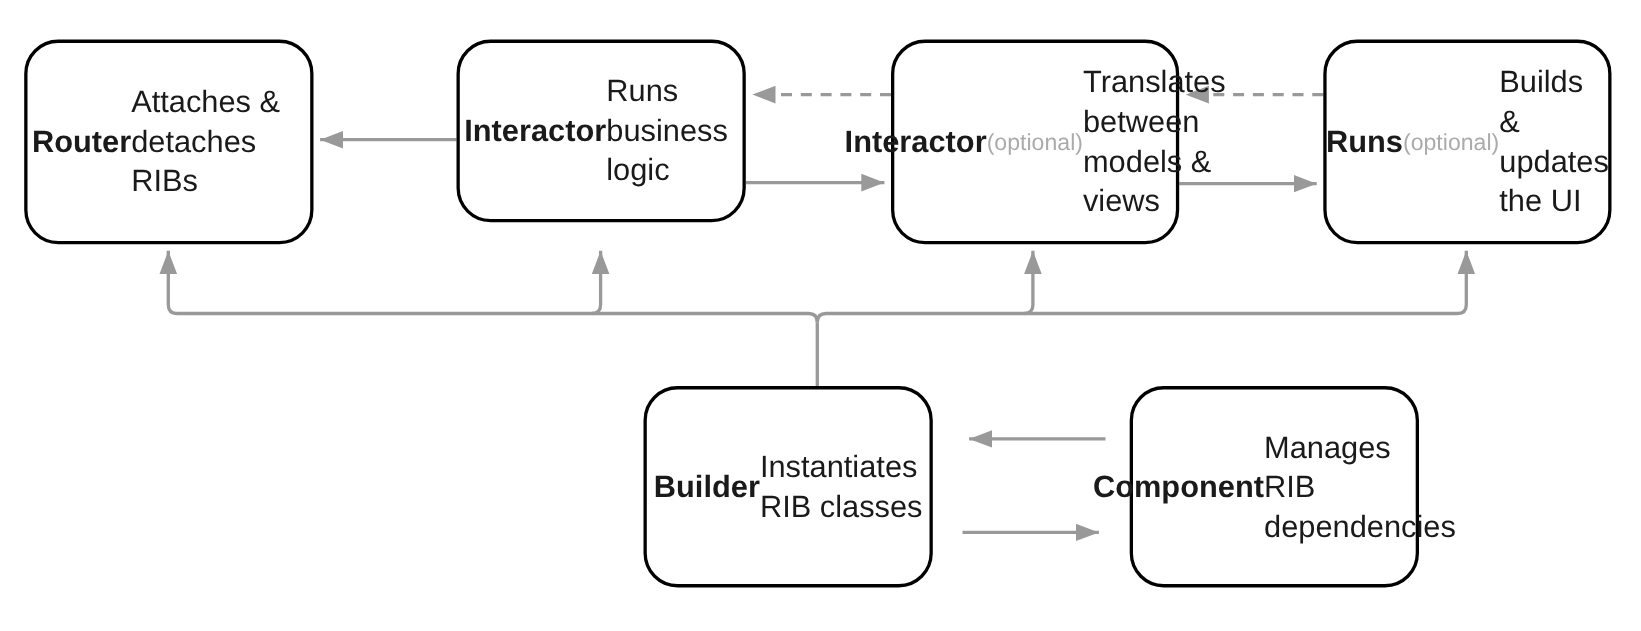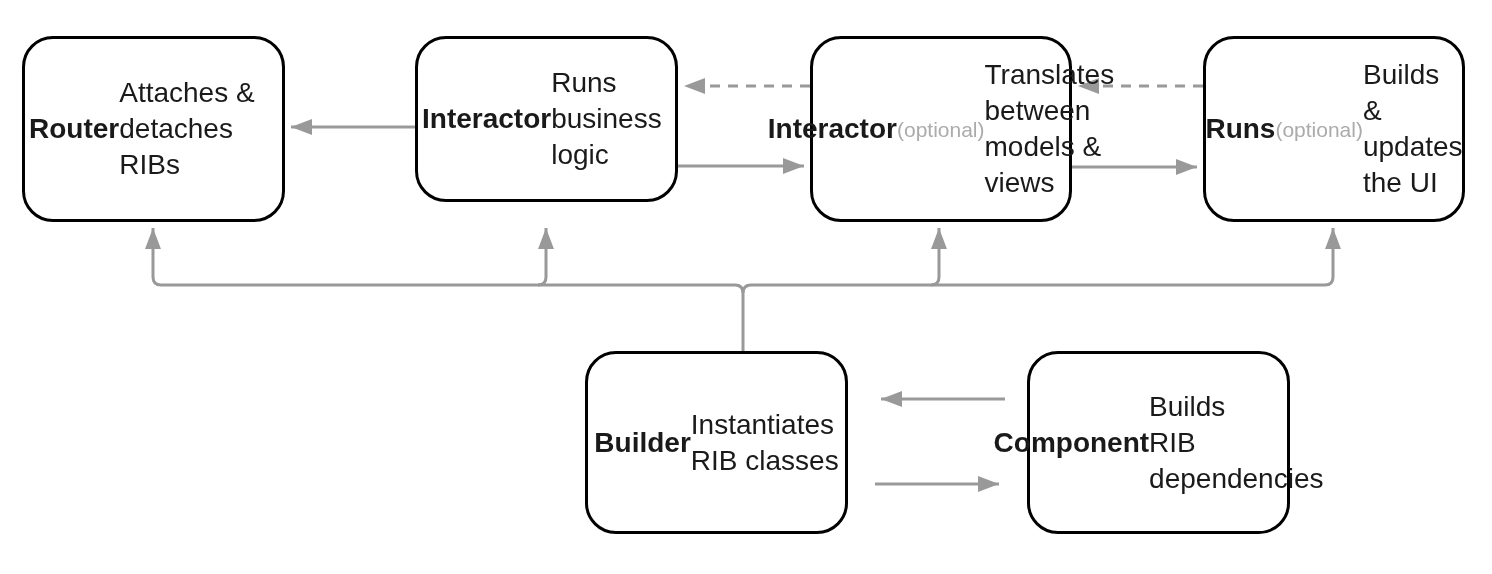--- a/index.html
+++ b/index.html
@@ -135,17 +135,17 @@
   </div>
 
   <div class="node node-builder">
     <div class="title">Builder</div>
     <div class="desc">Instantiates
 RIB classes</div>
   </div>
 
   <div class="node node-component">
     <div class="title">Component</div>
-    <div class="desc">Builds
+    <div class="desc">Manages
 RIB dependencies</div>
   </div>
 
 </div>
 
 </body></html>

